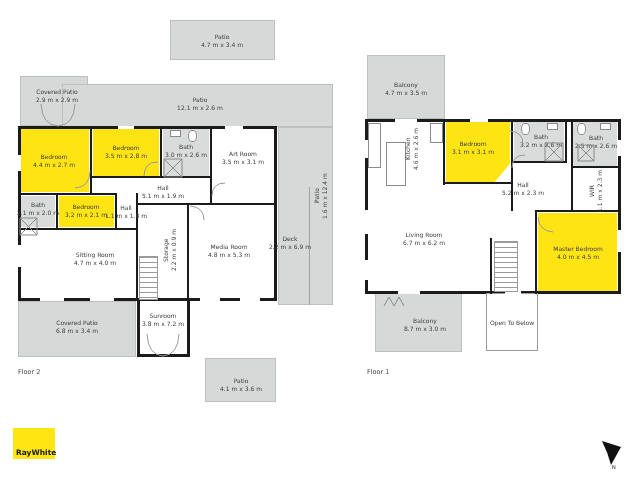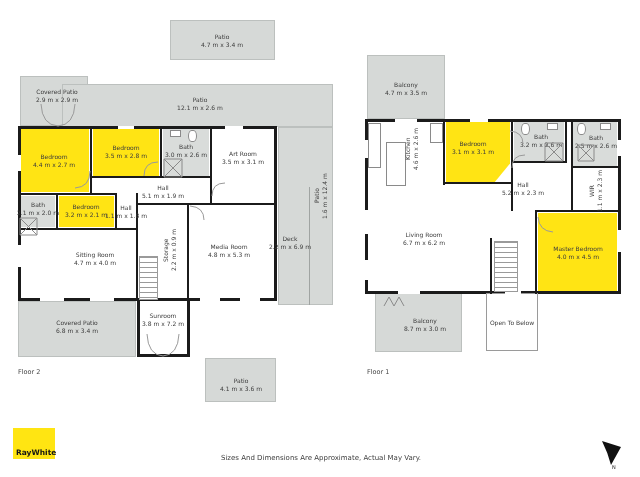--- a/index.html
+++ b/index.html
@@ -261,16 +261,15 @@
       <path d="M545,143 h18 v18 h-18 Z M545,143 l18,18 M563,143 l-18,18"></path>
       <path d="M578,145 h16 v16 h-16 Z M578,145 l16,16 M594,145 l-16,16"></path>
     </g>
     <polyline points="384,306 389,297 394,306 399,297 404,306" stroke="#8a8a8a" fill="none"></polyline>
     <path d="M602,441 L621,447 L611,465 Q608,453 602,441 Z" fill="#111111"></path>
   </svg>
 
   <div class="logo">
     <span>RayWhite</span>
   </div>
-  <div class="disclaimer">Sizes And Dimensions Are Approximate, Actual May Vary.</div>
   <div class="compass-n">N</div>
 
 </div>
 
 </body></html>

